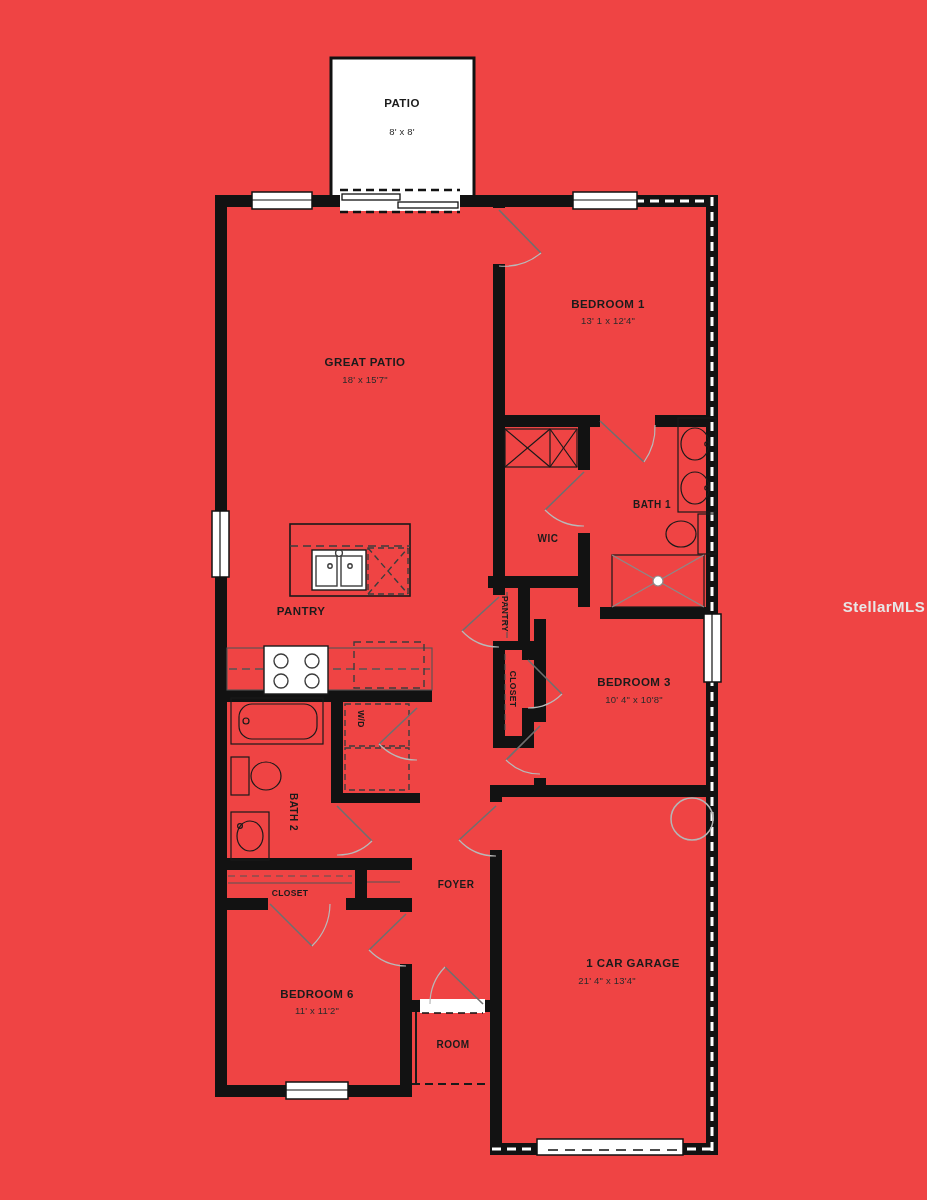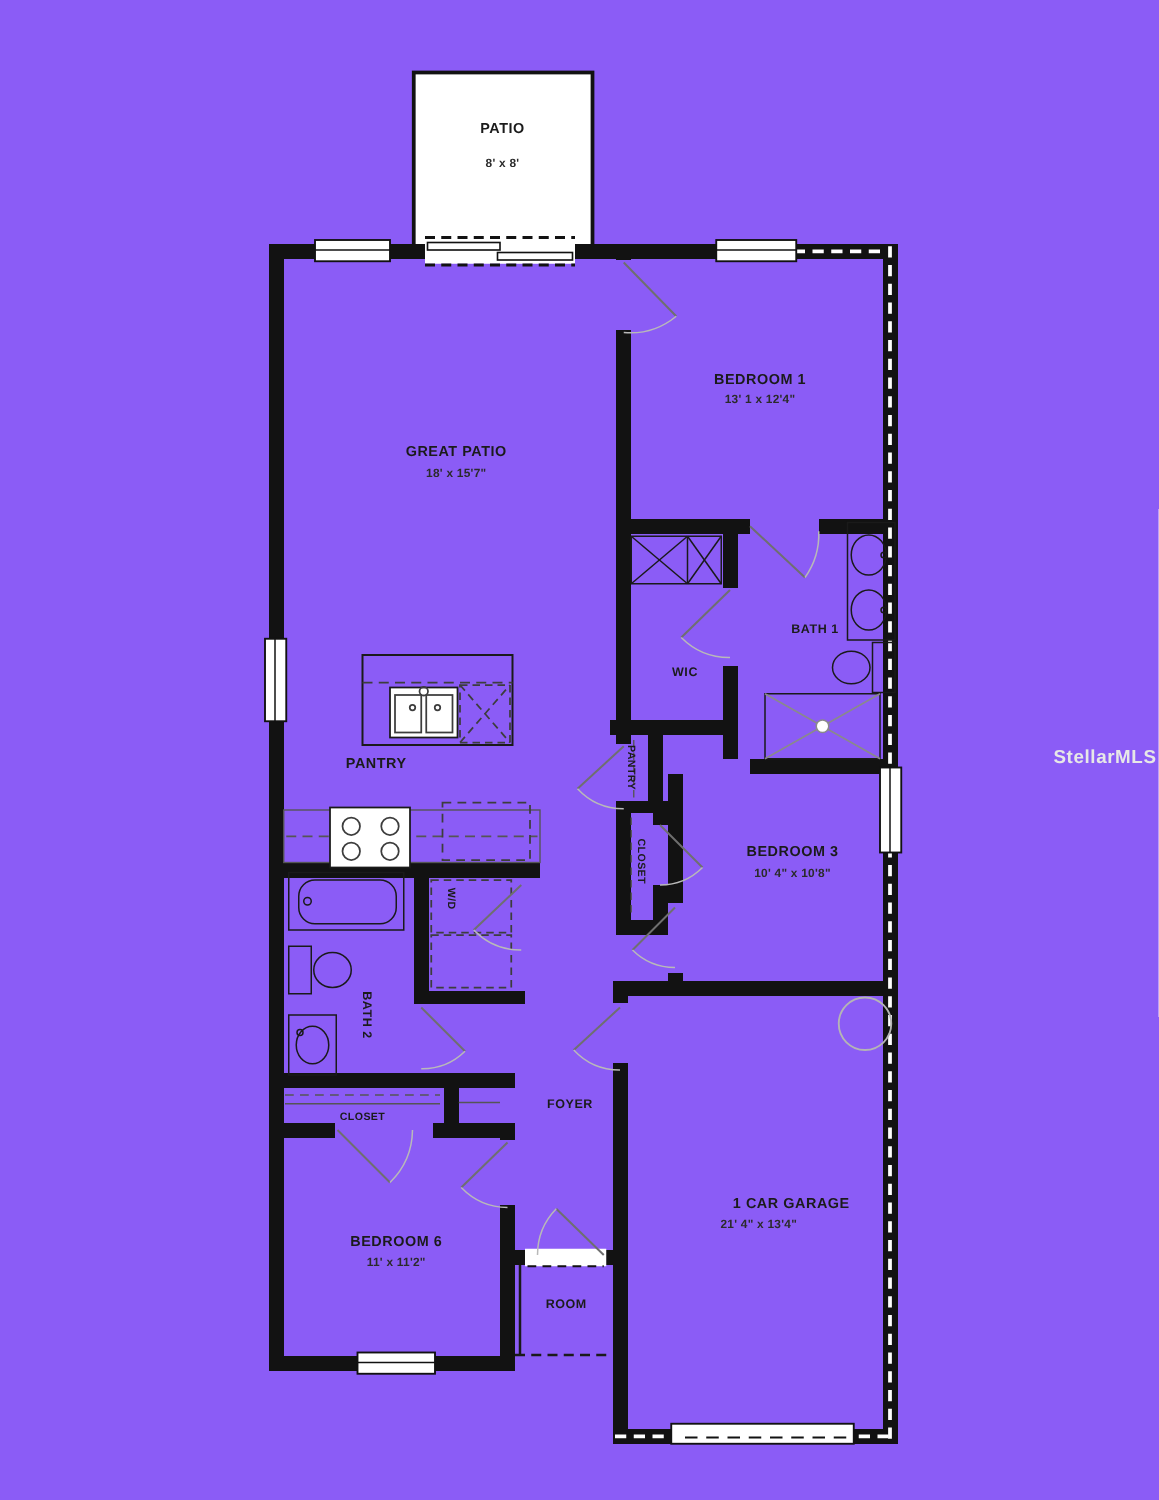--- a/index.html
+++ b/index.html
@@ -1,27 +1,27 @@
 <!DOCTYPE html>
 <html><head>
 <meta charset="utf-8">
 <style>
   html,body{margin:0;padding:0;background:#ffffff;}
   .page{
-    position:relative;width:927px;height:1200px;background:#8b5cf6;overflow:hidden;
+    position:relative;width:927px;height:1200px;background:#ef4444;overflow:hidden;
     font-family:"Liberation Sans",sans-serif;
   }
   .plan-svg{position:absolute;left:0;top:0;}
   .lbl{
     position:absolute;transform:translate(-50%,-50%);
     white-space:nowrap;color:#1b1b1b;text-align:center;
     font-family:"Liberation Sans",sans-serif;
     letter-spacing:.45px;font-weight:700;font-size:11.5px;
   }
-  .dims{font-size:9.5px;font-weight:700;letter-spacing:.2px;color:#2b2b2b;}
+  .dims{font-size:9.5px;font-weight:400;letter-spacing:.2px;color:#2b2b2b;}
   .sm{font-size:10px;}
   .xs{font-size:8.5px;letter-spacing:.3px;}
   .vert{transform:translate(-50%,-50%) rotate(90deg);}
   .watermark{
     position:absolute;transform:translate(-50%,-50%);
     font-size:15px;font-weight:600;color:#e7e7e7;letter-spacing:.5px;text-align:right;
   }
 </style>
 </head>
 <body>

